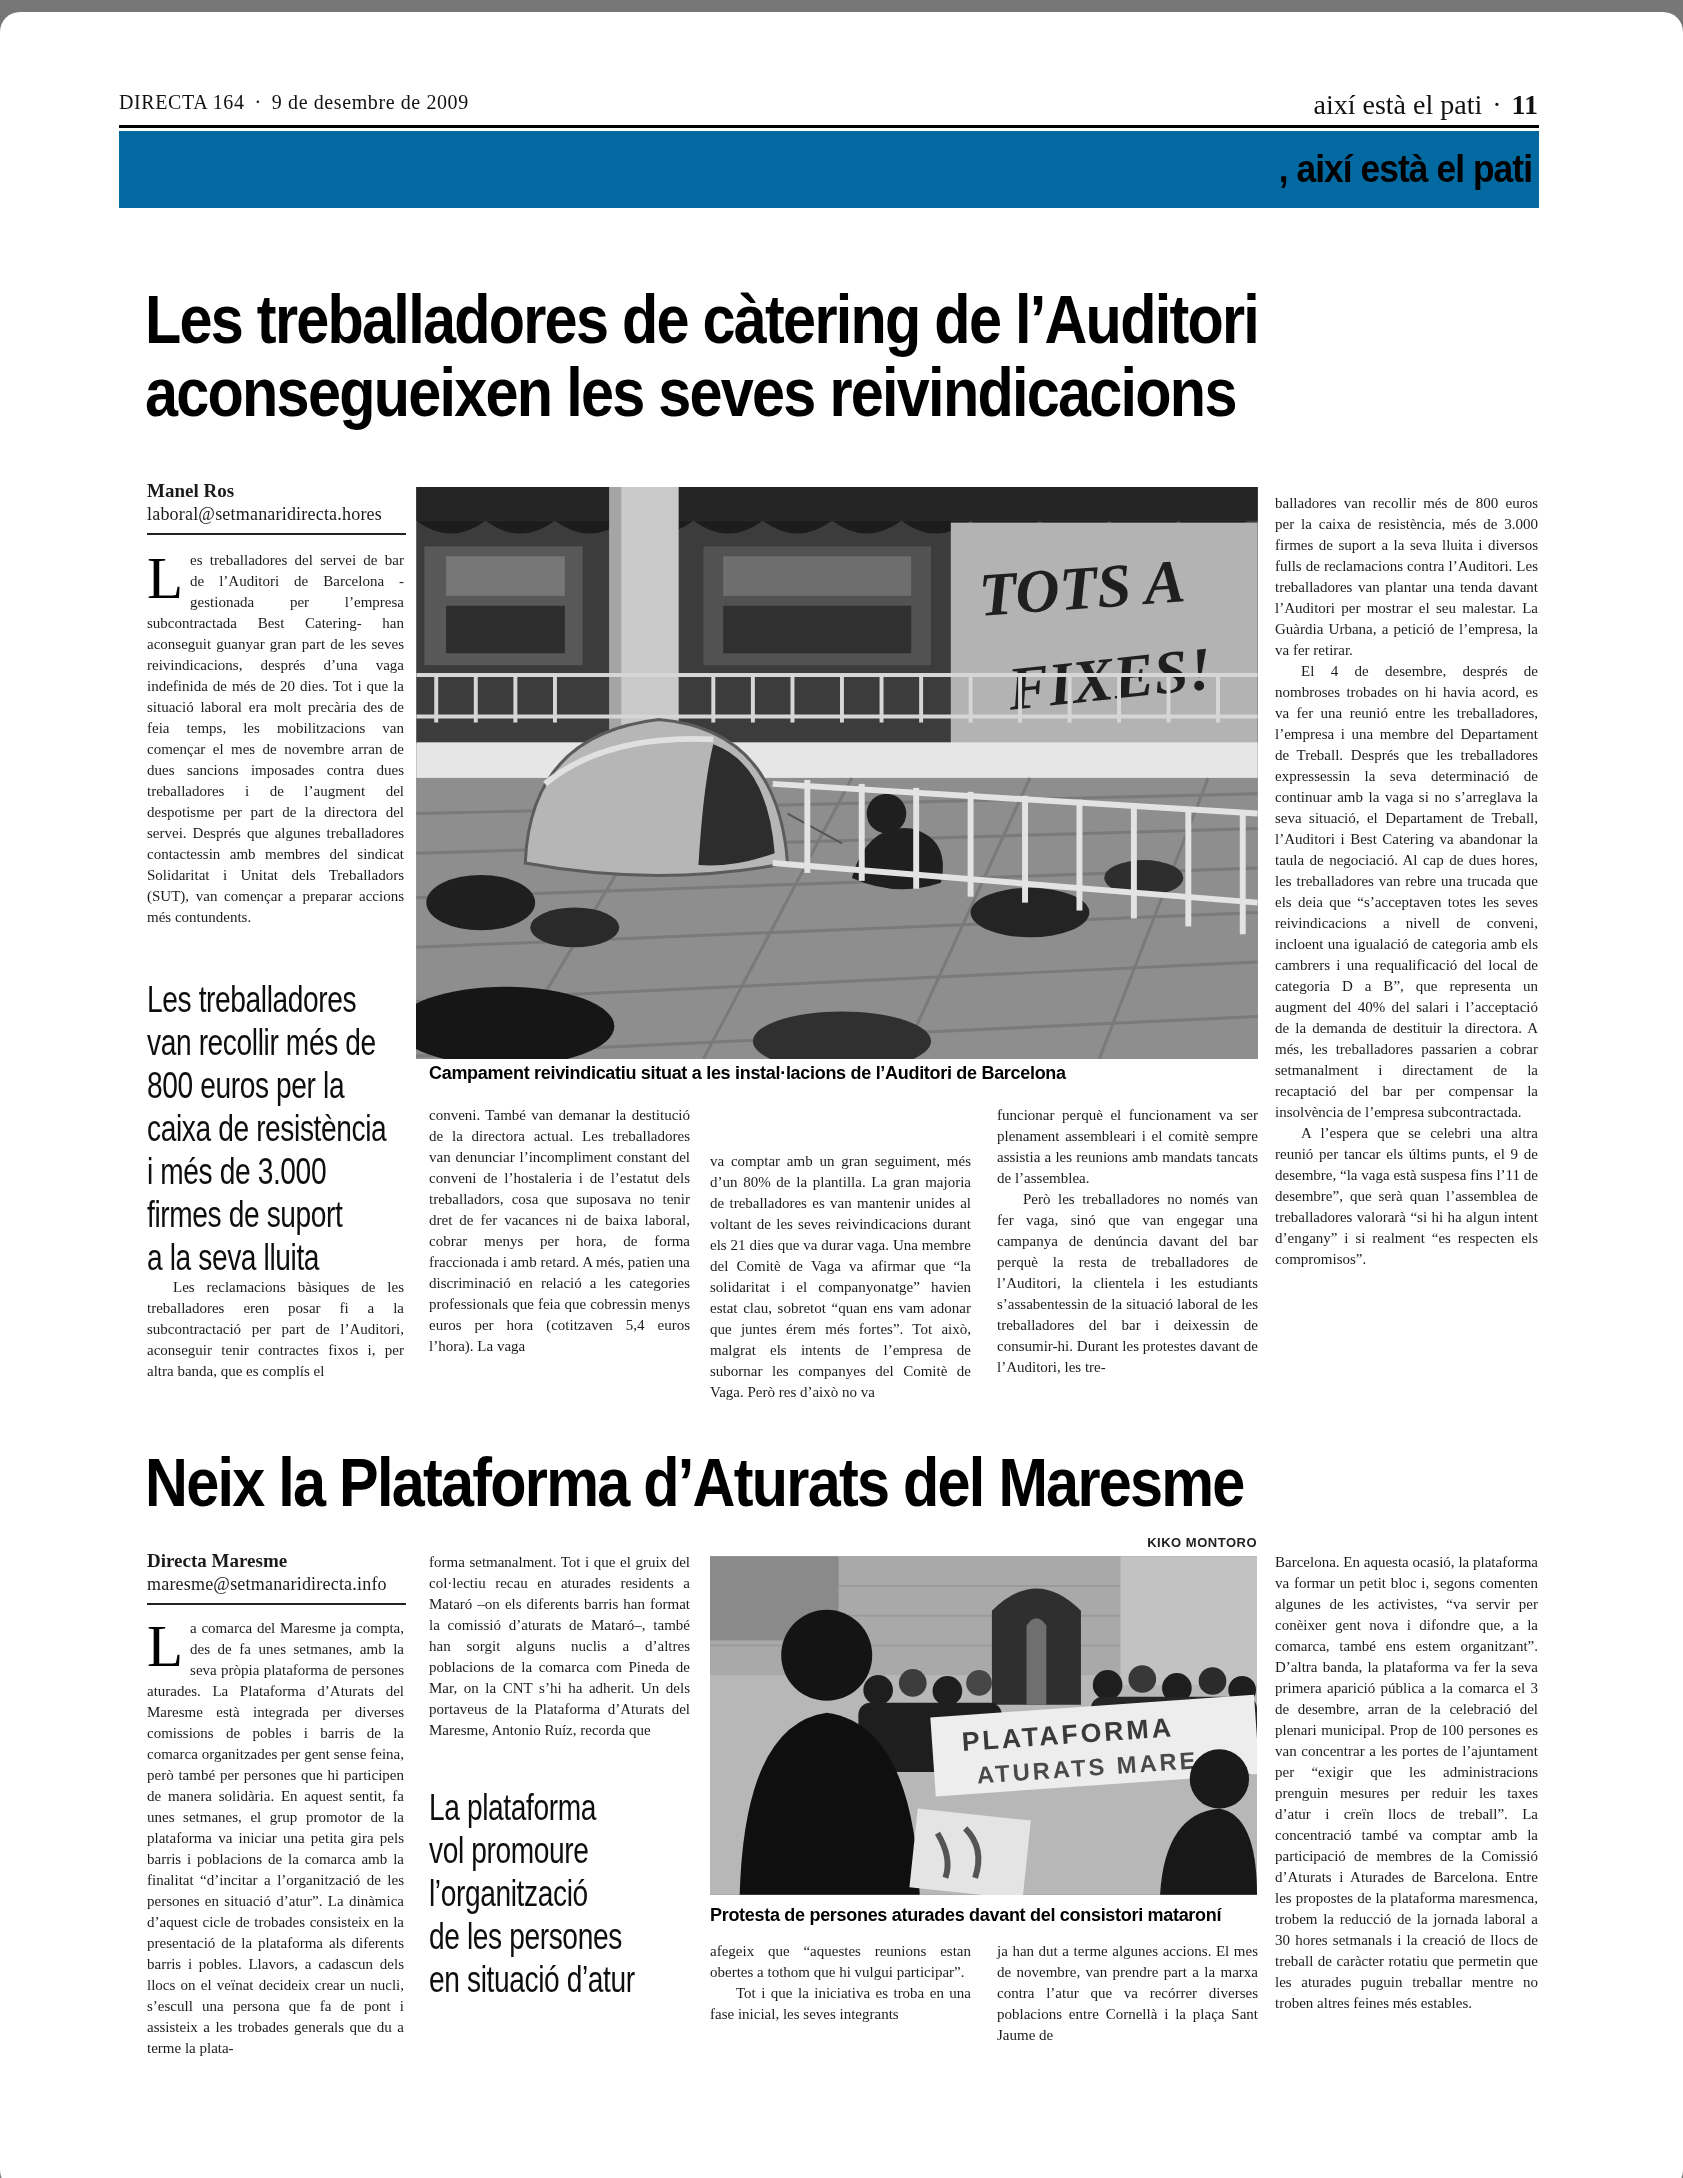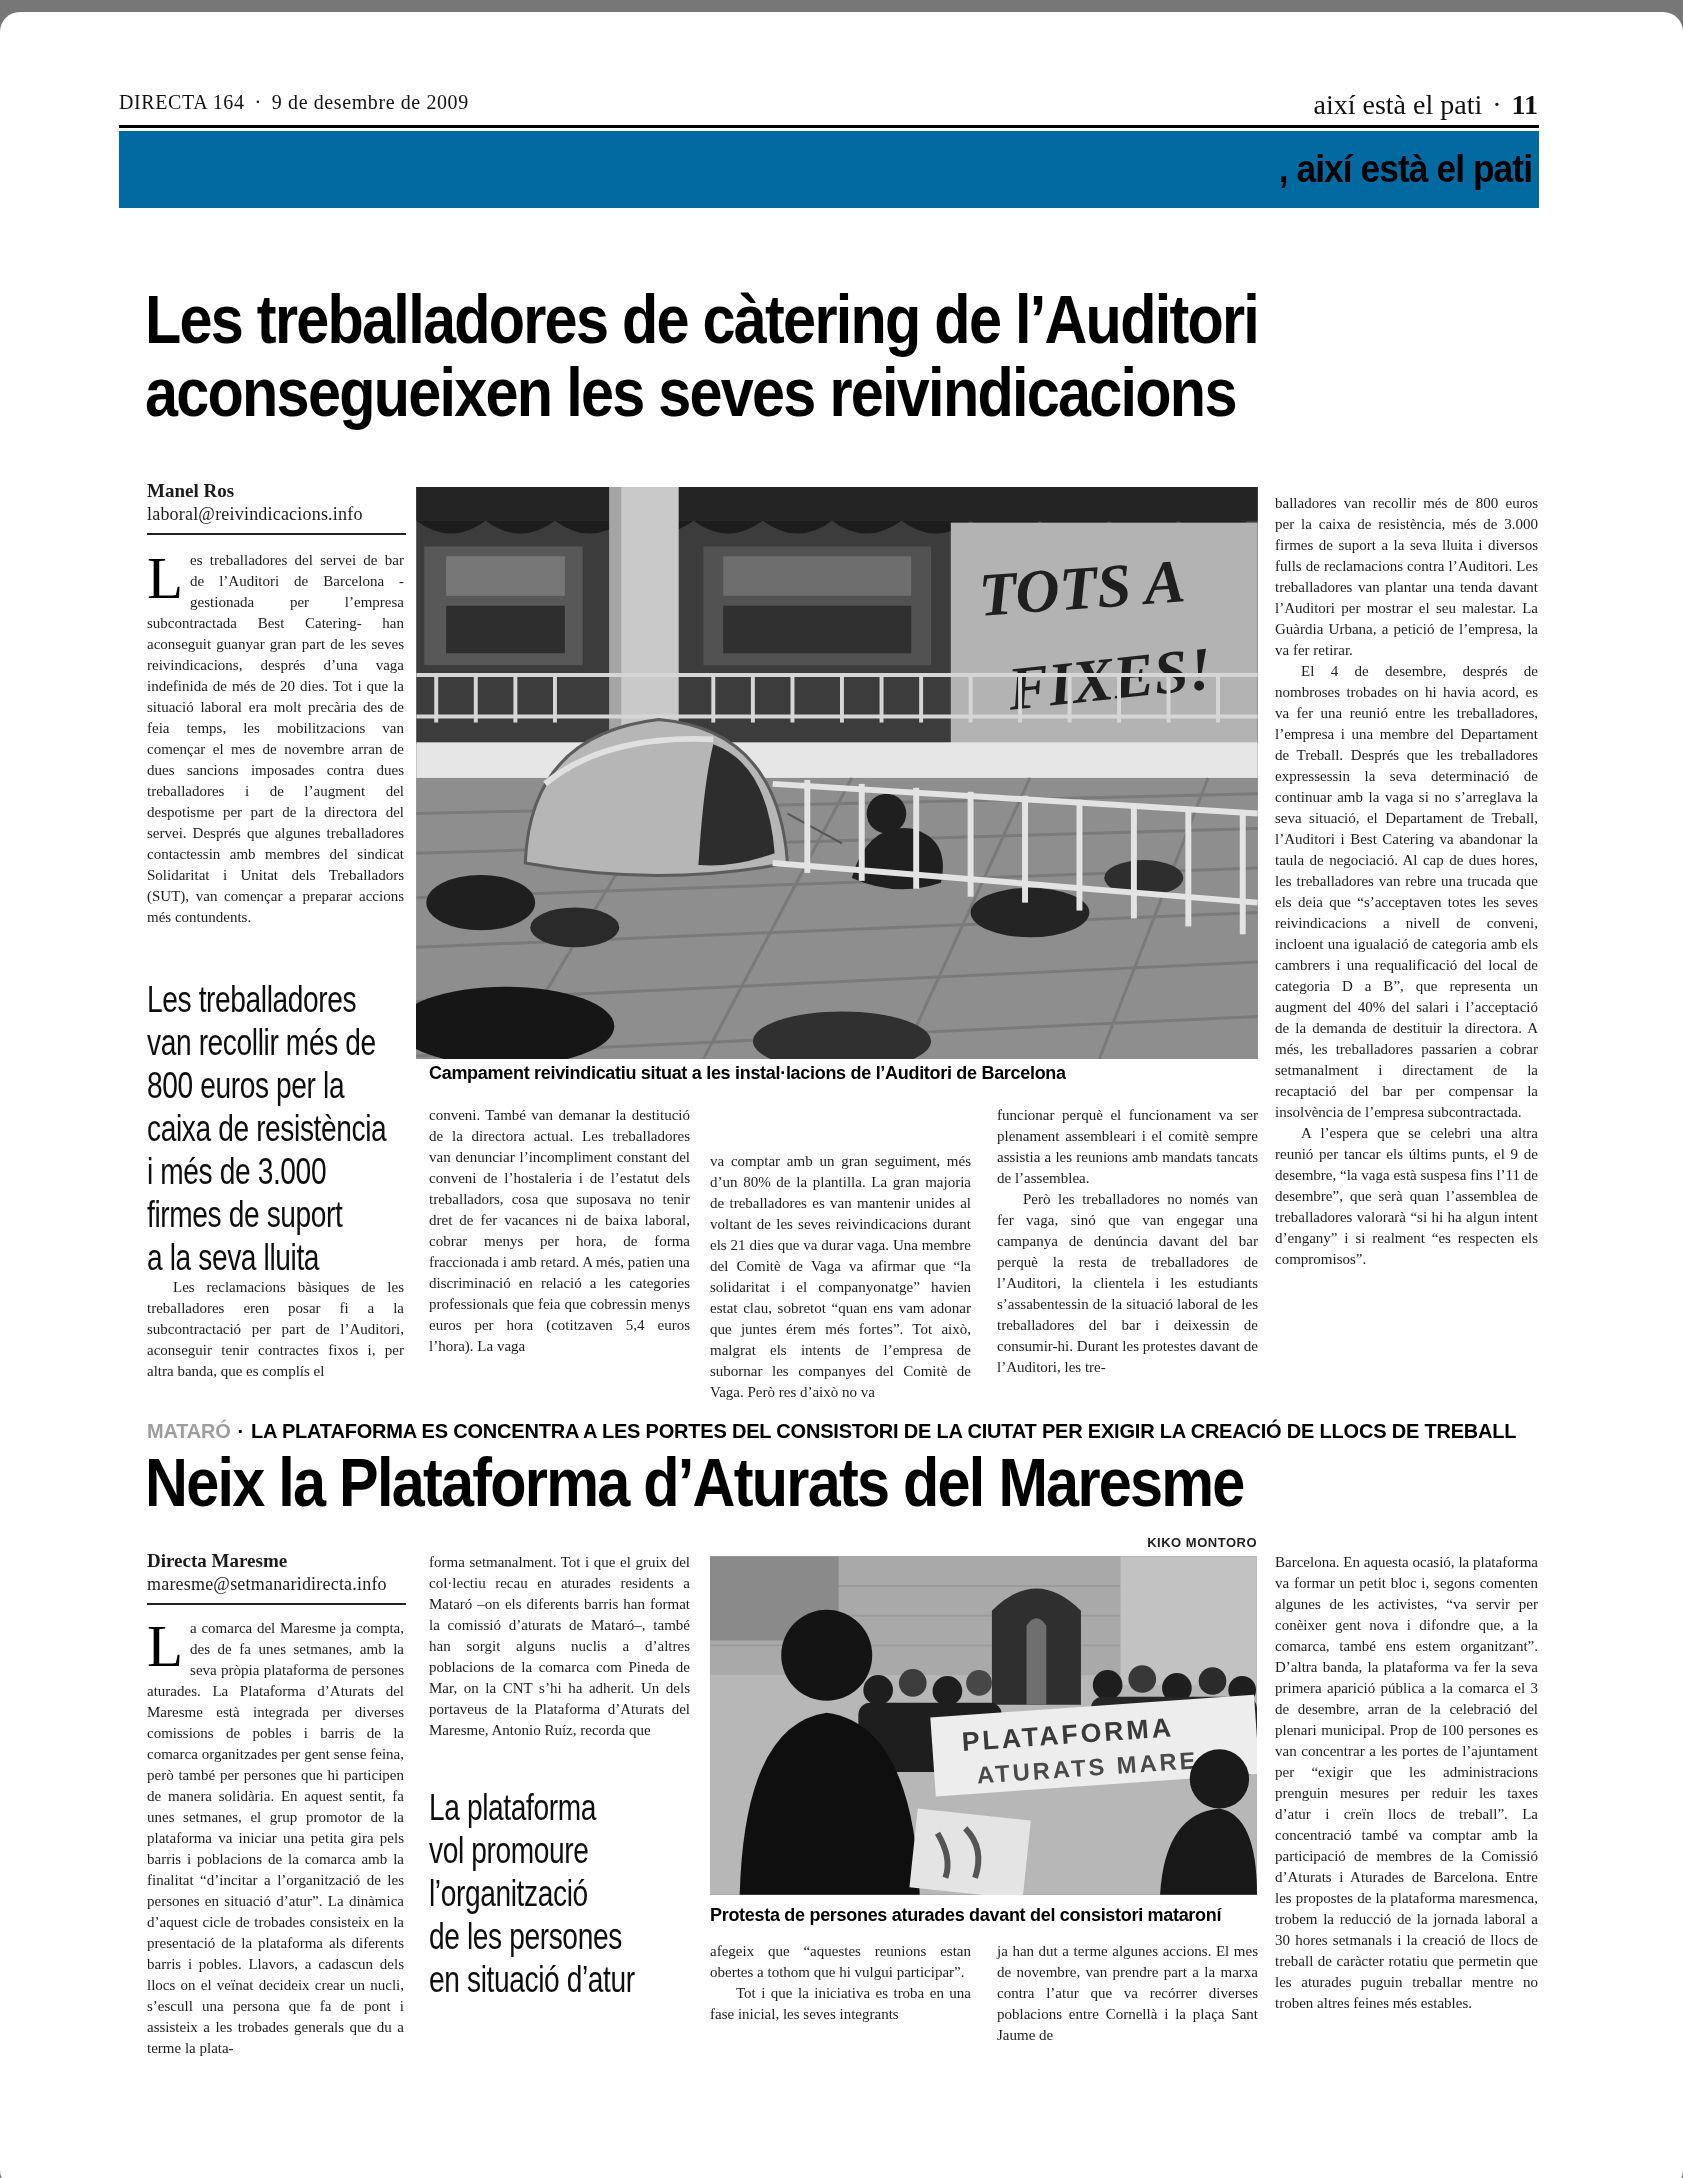--- a/index.html
+++ b/index.html
@@ -63,21 +63,21 @@
   <div class="abs banner"><span>, així està el pati</span></div>
 
 
   <div class="abs headline" style="left:145px;top:271px;">
     <div>Les treballadores de càtering de l’Auditori</div>
     <div>aconsegueixen les seves reivindicacions</div>
   </div>
 
   <div class="abs byline" style="left:147px;top:467px;">
     <div class="author">Manel Ros</div>
-    <div class="email">laboral@reivindicacions.info</div>
+    <div class="email">laboral@setmanaridirecta.hores</div>
     <div class="brule"></div>
   </div>
 
   <div class="abs body-col" style="left:147px;top:538px;width:257px;"><span class="dc">L</span><span>es treballadores del servei de bar de l’Auditori de Barcelona -gestionada per l’empresa subcontractada Best Catering- han aconseguit guanyar gran part de les seves reivindicacions, després d’una vaga indefinida de més de 20 dies. Tot i que la situació laboral era molt precària des de feia temps, les mobilitzacions van començar el mes de novembre arran de dues sancions imposades contra dues treballadores i de l’augment del despotisme per part de la directora del servei. Després que algunes treballadores contactessin amb membres del sindicat Solidaritat i Unitat dels Treballadors (SUT), van començar a preparar accions més contundents.</span></div>
 
   <div class="abs pullquote" style="left:147px;top:966px;">Les treballadores
 van recollir més de
 800 euros per la
 caixa de resistència
 i més de 3.000
@@ -178,21 +178,20 @@
   <div class="abs body-col" style="left:997px;top:1093px;width:261px;">
     <p>funcionar perquè el funcionament va ser plenament assembleari i el comitè sempre assistia a les reunions amb mandats tancats de l’assemblea.</p>
     <p class="ind">Però les treballadores no només van fer vaga, sinó que van engegar una campanya de denúncia davant del bar perquè la resta de treballadores de l’Auditori, la clientela i les estudiants s’assabentessin de la situació laboral de les treballadores del bar i deixessin de consumir-hi. Durant les protestes davant de l’Auditori, les tre-</p>
   </div>
   <div class="abs body-col" style="left:1275px;top:481px;width:263px;">
     <p>balladores van recollir més de 800 euros per la caixa de resistència, més de 3.000 firmes de suport a la seva lluita i diversos fulls de reclamacions contra l’Auditori. Les treballadores van plantar una tenda davant l’Auditori per mostrar el seu malestar. La Guàrdia Urbana, a petició de l’empresa, la va fer retirar.</p>
     <p class="ind">El 4 de desembre, després de nombroses trobades on hi havia acord, es va fer una reunió entre les treballadores, l’empresa i una membre del Departament de Treball. Després que les treballadores expressessin la seva determinació de continuar amb la vaga si no s’arreglava la seva situació, el Departament de Treball, l’Auditori i Best Catering va abandonar la taula de negociació. Al cap de dues hores, les treballadores van rebre una trucada que els deia que “s’acceptaven totes les seves reivindicacions a nivell de conveni, incloent una igualació de categoria amb els cambrers i una requalificació del local de categoria D a B”, que representa un augment del 40% del salari i l’acceptació de la demanda de destituir la directora. A més, les treballadores passarien a cobrar setmanalment i directament de la recaptació del bar per compensar la insolvència de l’empresa subcontractada.</p>
     <p class="ind">A l’espera que se celebri una altra reunió per tancar els últims punts, el 9 de desembre, “la vaga està suspesa fins l’11 de desembre”, que serà quan l’assemblea de treballadores valorarà “si hi ha algun intent d’engany” i si realment “es respecten els compromisos”.</p>
   </div>
 
-  <div class="abs kicker" style="left:147px;top:1408px;"><span class="loc">MATARÓ</span><span class="sep">·</span><span>LA PLATAFORMA ES CONCENTRA A LES PORTES DEL CONSISTORI DE LA CIUTAT PER EXIGIR LA CREACIÓ DE LLOCS DE TREBALL</span></div>
 
   <div class="abs headline" style="left:145px;top:1434px;">
     <div>Neix la Plataforma d’Aturats del Maresme</div>
   </div>
 
   <div class="abs byline" style="left:147px;top:1537px;">
     <div class="author">Directa Maresme</div>
     <div class="email">maresme@setmanaridirecta.info</div>
     <div class="brule"></div>
   </div>

